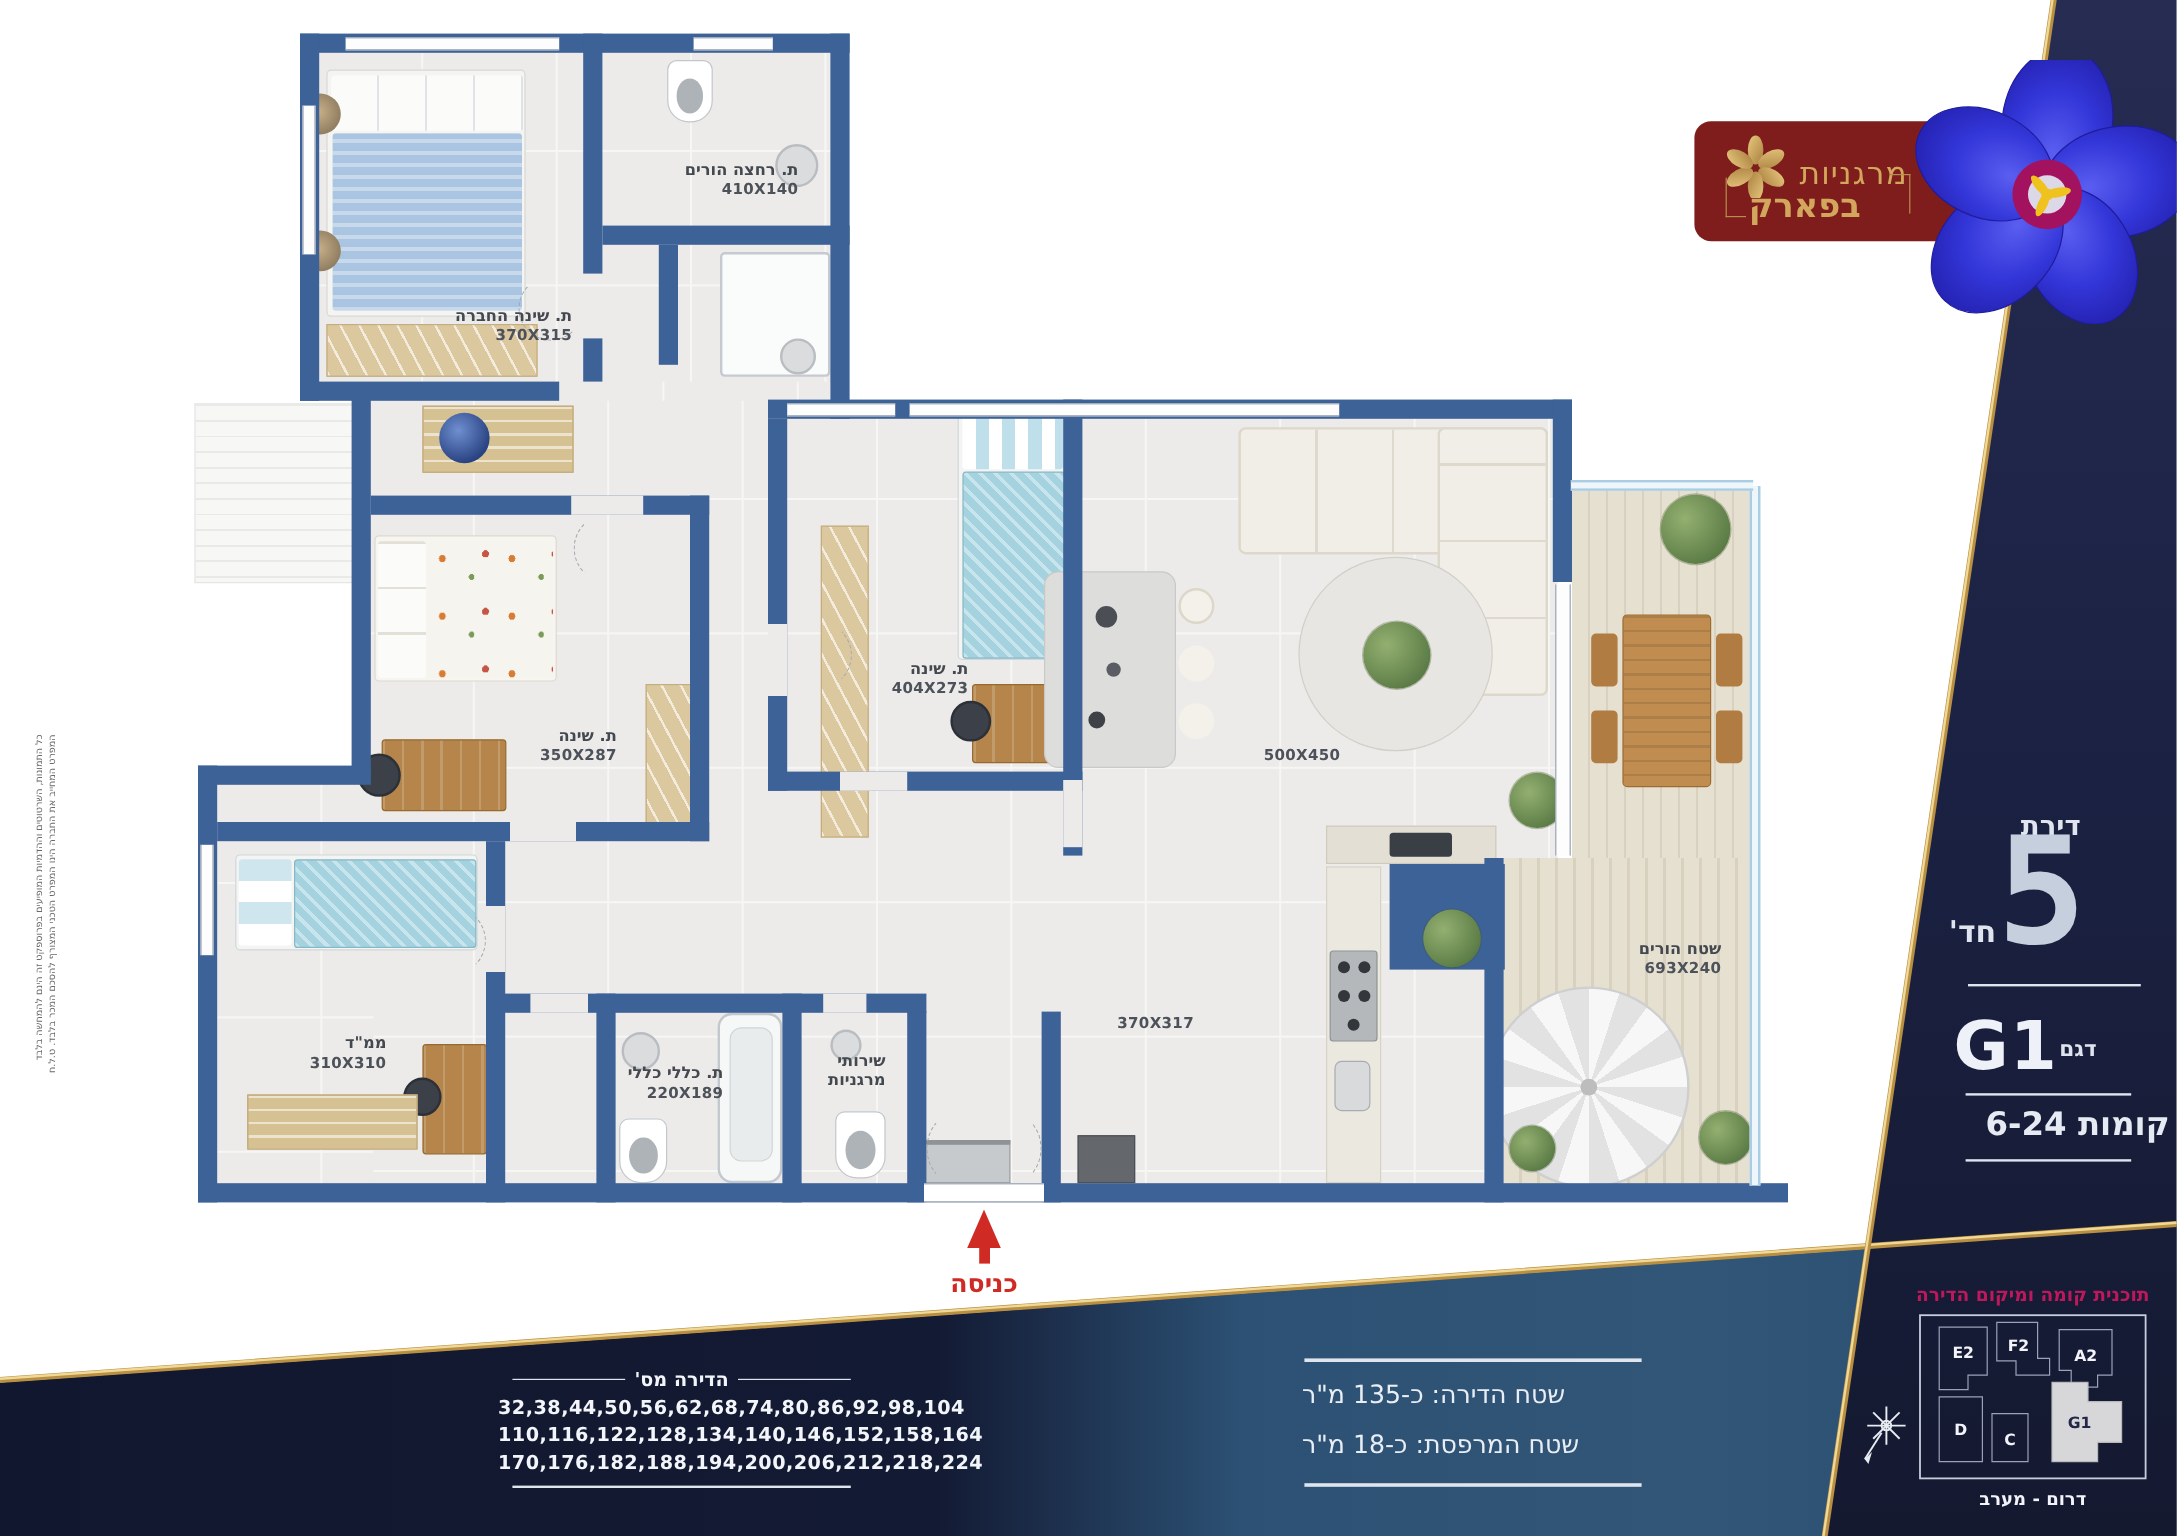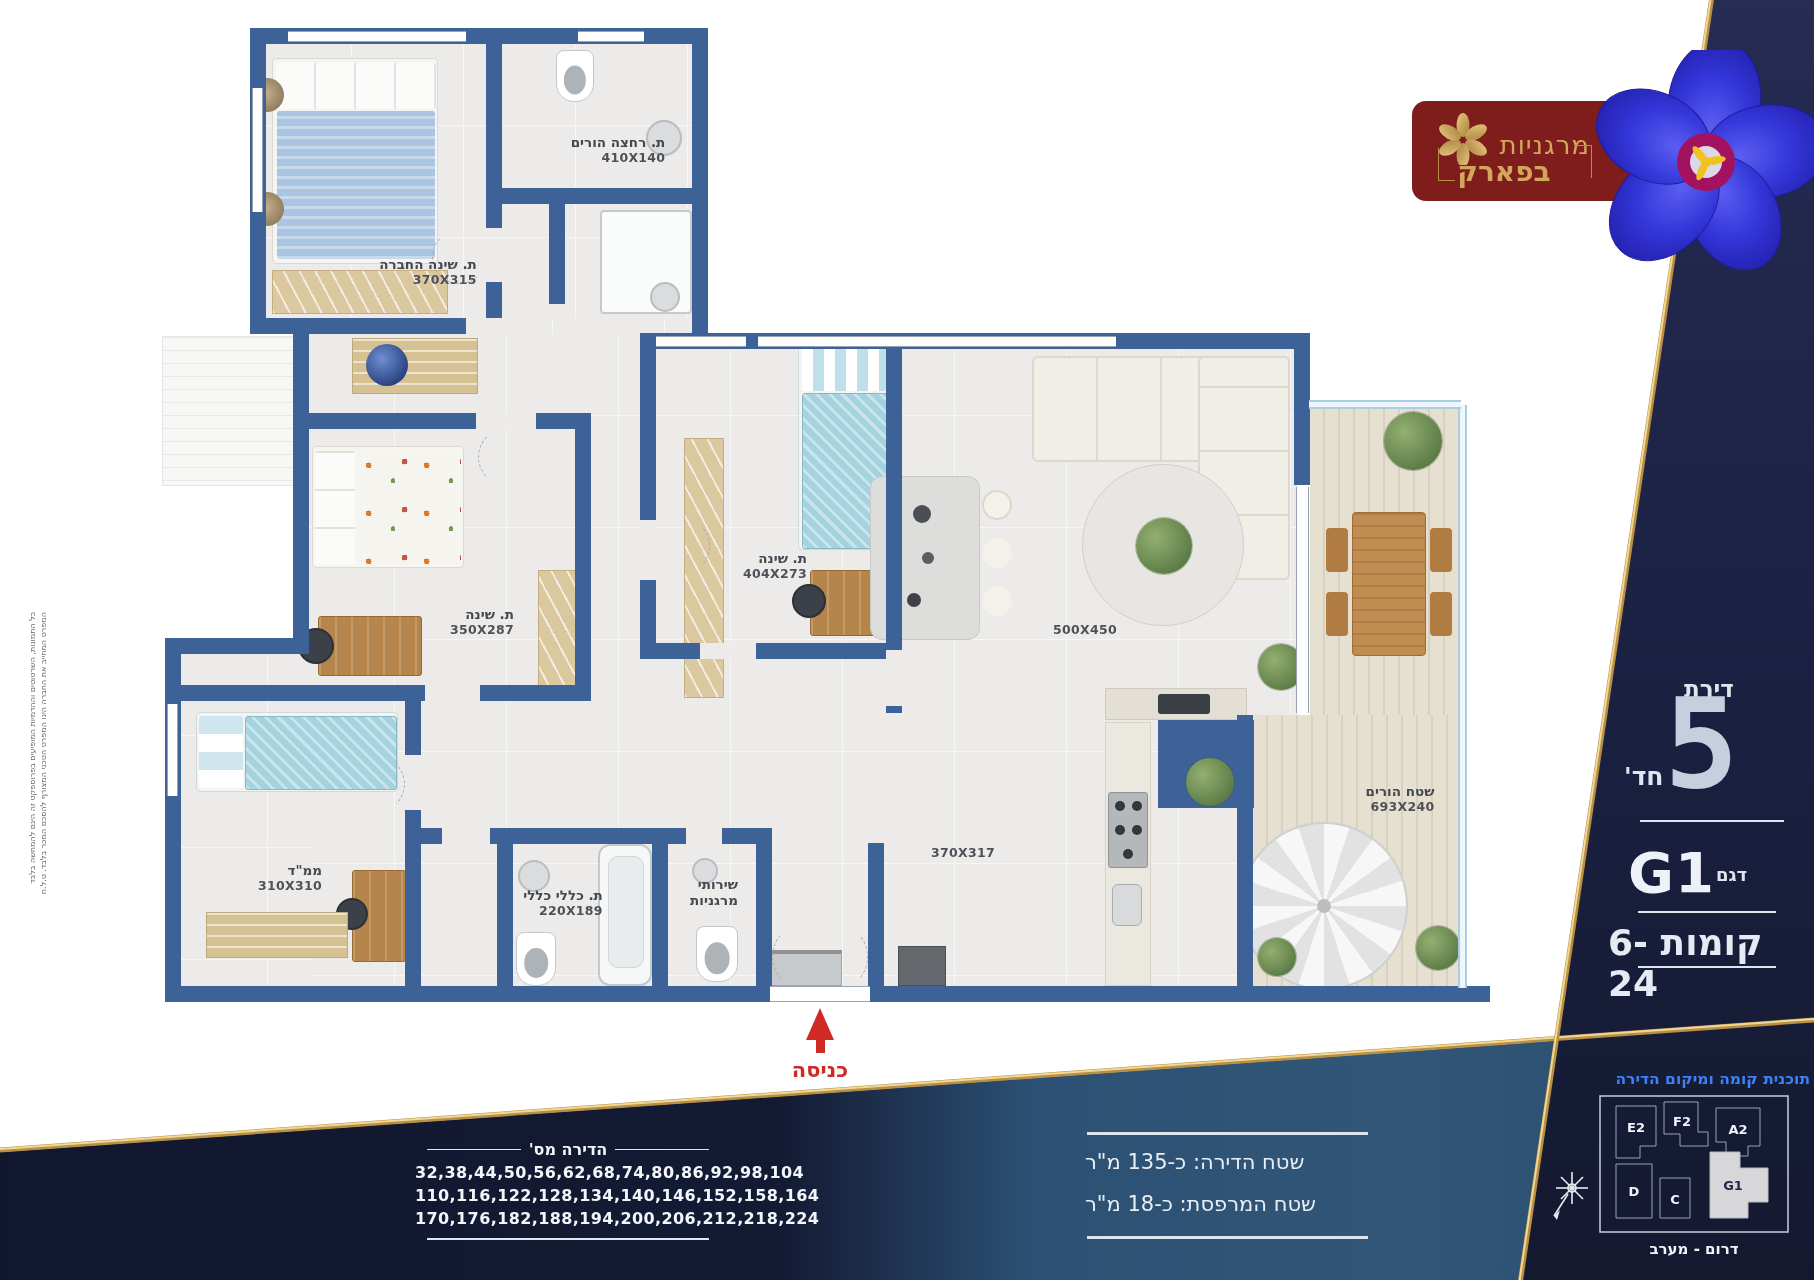--- a/index.html
+++ b/index.html
@@ -318,24 +318,24 @@
     </g>
   </svg>
 
   <div class="wtxt" style="left:1684px;top:676px;width:70px;text-align:left;font-size:23px;font-weight:600;color:#dfe4ee;">דירת</div>
   <div class="wtxt" style="left:1664px;top:690px;font-size:124px;line-height:108px;font-weight:700;color:#c5cfdd;font-family:'DejaVu Sans Mono',monospace;">5</div>
   <div class="wtxt" style="left:1624px;top:762px;font-size:25px;font-weight:600;color:#dfe4ee;">חד'</div>
   <div class="rule" style="left:1640px;top:820px;width:144px;height:2px;"></div>
   <div class="wtxt" style="left:1628px;top:840px;width:86px;text-align:center;font-size:56px;font-weight:700;letter-spacing:1px;color:#eef2f8;direction:ltr;">G1</div>
   <div class="wtxt" style="left:1716px;top:864px;font-size:18px;font-weight:600;color:#dfe4ee;">דגם</div>
   <div class="rule" style="left:1638px;top:911px;width:138px;height:2px;"></div>
-  <div class="wtxt" style="left:1608px;top:922px;width:200px;text-align:left;font-size:36px;font-weight:600;color:#e6eaf2;">קומות 6-24</div>
+  <div class="wtxt" style="left:1608px;top:922px;width:200px;text-align:right;font-size:27px;font-weight:600;color:#e6eaf2;">קומות 6-24</div>
   <div class="rule" style="left:1638px;top:966px;width:138px;height:2px;"></div>
 
-  <div class="wtxt" style="left:1578px;top:1070px;width:232px;font-size:15.5px;font-weight:700;color:#3b82f6;">תוכנית קומה ומיקום הדירה</div>
+  <div class="wtxt" style="left:1578px;top:1070px;width:232px;text-align:center;font-size:15.5px;font-weight:700;color:#be185d;">תוכנית קומה ומיקום הדירה</div>
   <svg class="abs" width="192" height="140" viewBox="0 0 192 140" style="left:1598px;top:1094px;z-index:7;">
     <rect x="2" y="2" width="188" height="136" fill="none" stroke="#c8cede" stroke-width="1.5"></rect>
     <g fill="none" stroke="#9aa1b8" stroke-width="1">
       <path d="M18,12 h40 v40 h-16 v12 h-24 Z"></path>
       <path d="M66,8 h34 v30 h10 v14 h-28 v-12 h-16 Z"></path>
       <path d="M118,14 h44 v38 h-12 v10 h-22 v-14 h-10 Z"></path>
       <path d="M18,70 h36 v54 h-36 Z"></path>
       <path d="M62,84 h30 v40 h-30 Z"></path>
     </g>
     <path d="M112,58 h30 v16 h28 v34 h-20 v16 h-38 Z" fill="#d7d7d9" stroke="#b9b9bd" stroke-width="1"></path>

